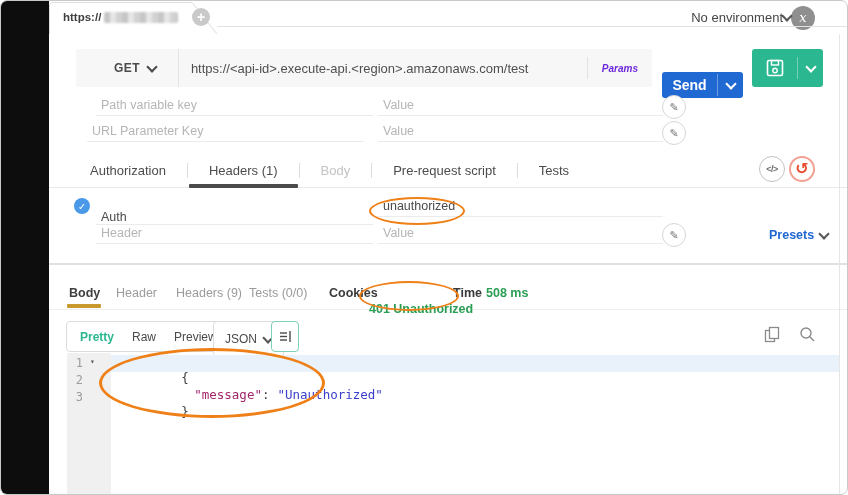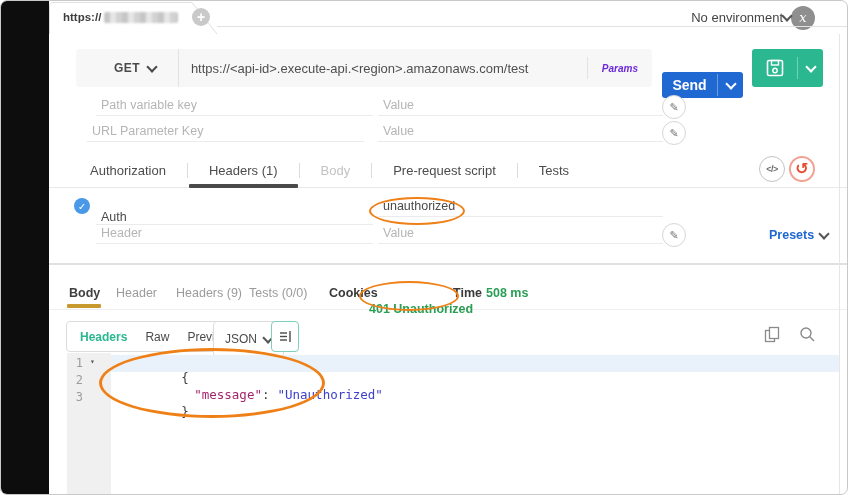--- a/index.html
+++ b/index.html
@@ -262,21 +262,21 @@
       <span class="gray-tab t-headers9">Headers (9)</span>
       <span class="gray-tab t-tests">Tests (0/0)</span>
       <span class="lab t-status">Cookies</span>
       <span class="t-statusval">401 Unauthorized</span>
       <span class="lab t-time">Time</span>
       <span class="t-timeval">508 ms</span>
     </div>
 
     <div class="rtoolbar">
       <div class="btn-group g1">
-        <span class="vm active">Headers</span>
+        <span class="vm active">Pretty</span>
         <span class="vm">Raw</span>
         <span class="vm">Preview</span>
       </div>
       <div class="btn-group g2">
         <span>JSON</span>
         <span class="chev"></span>
       </div>
       <div class="btn-group g3">
         <svg width="13" height="13" viewBox="0 0 13 13">
           <line x1="1" y1="3" x2="8" y2="3" stroke="#4a4a4a" stroke-width="1.4"></line>

